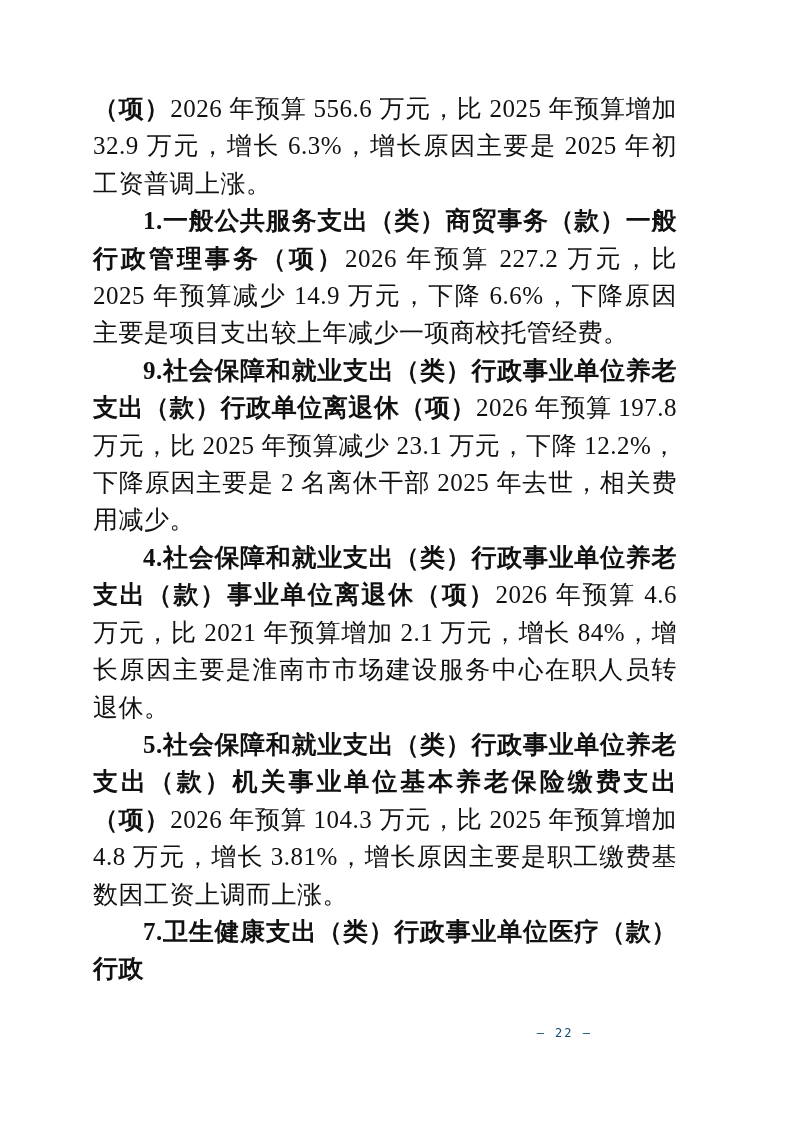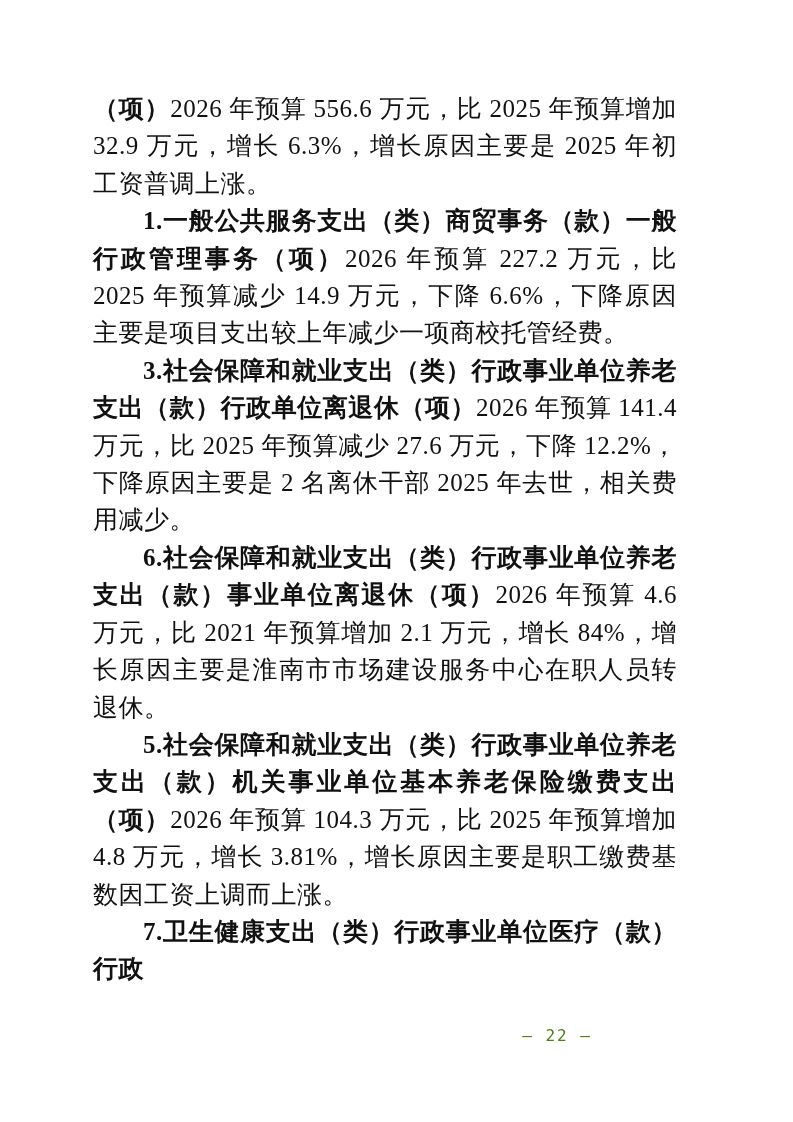--- a/index.html
+++ b/index.html
@@ -35,46 +35,46 @@
     text-indent: 2em;
   }
   .content b {
     font-weight: bold;
   }
   .page-number {
     position: absolute;
     top: 1026px;
     right: 118px;
     font-family: "DejaVu Sans Mono", "Liberation Mono", monospace;
-    font-size: 16px;
+    font-size: 12px;
     letter-spacing: 2px;
-    color: #4d7c0f;
+    color: #0c4a6e;
   }
 </style>
 </head>
 <body>
 
 <div class="page">
 
   <div class="content">
 
     <p>
       <b>（项）</b><span>2026 年预算 556.6 万元，比 2025 年预算增加 32.9 万元，增长 6.3%，增长原因主要是 2025 年初工资普调上涨。</span>
     </p>
 
     <p class="indent">
       <b>1.一般公共服务支出（类）商贸事务（款）一般行政管理事务（项）</b><span>2026 年预算 227.2 万元，比 2025 年预算减少 14.9 万元，下降 6.6%，下降原因主要是项目支出较上年减少一项商校托管经费。</span>
     </p>
 
     <p class="indent">
-      <b>3.社会保障和就业支出（类）行政事业单位养老支出（款）行政单位离退休（项）</b><span>2026 年预算 141.4 万元，比 2025 年预算减少 27.6 万元，下降 12.2%，下降原因主要是 2 名离休干部 2025 年去世，相关费用减少。</span>
+      <b>9.社会保障和就业支出（类）行政事业单位养老支出（款）行政单位离退休（项）</b><span>2026 年预算 197.8 万元，比 2025 年预算减少 23.1 万元，下降 12.2%，下降原因主要是 2 名离休干部 2025 年去世，相关费用减少。</span>
     </p>
 
     <p class="indent">
-      <b>6.社会保障和就业支出（类）行政事业单位养老支出（款）事业单位离退休（项）</b><span>2026 年预算 4.6 万元，比 2021 年预算增加 2.1 万元，增长 84%，增长原因主要是淮南市市场建设服务中心在职人员转退休。</span>
+      <b>4.社会保障和就业支出（类）行政事业单位养老支出（款）事业单位离退休（项）</b><span>2026 年预算 4.6 万元，比 2021 年预算增加 2.1 万元，增长 84%，增长原因主要是淮南市市场建设服务中心在职人员转退休。</span>
     </p>
 
     <p class="indent">
       <b>5.社会保障和就业支出（类）行政事业单位养老支出（款）机关事业单位基本养老保险缴费支出（项）</b><span>2026 年预算 104.3 万元，比 2025 年预算增加 4.8 万元，增长 3.81%，增长原因主要是职工缴费基数因工资上调而上涨。</span>
     </p>
 
 
     <p class="indent">
       <b>7.卫生健康支出（类）行政事业单位医疗（款）行政</b><span></span>
     </p>

